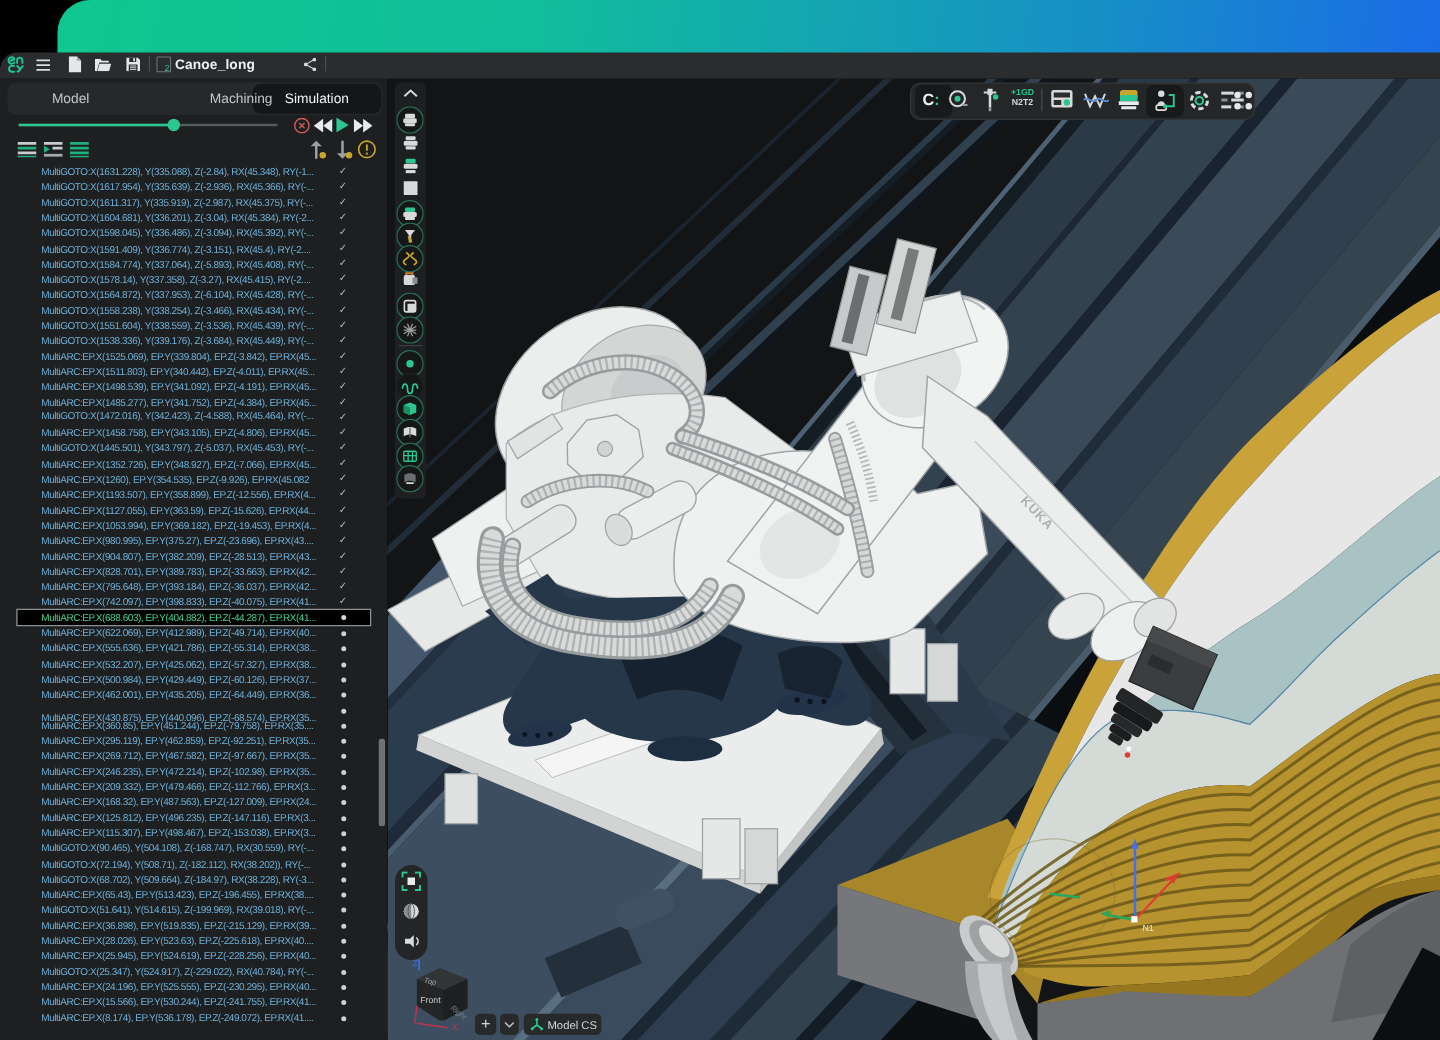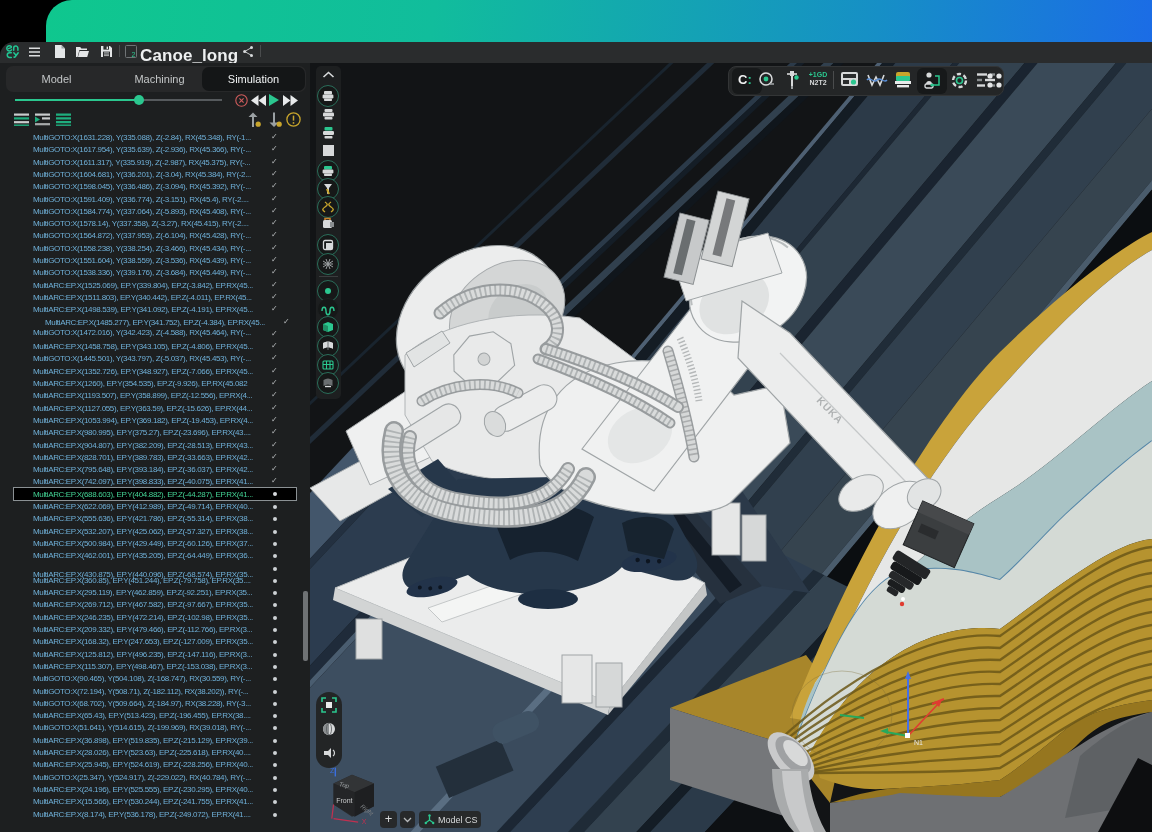--- a/index.html
+++ b/index.html
@@ -35,35 +35,35 @@
       <rect x="2.4" y="0" width="5.6" height="3.6" fill="#2a2c2d"></rect>
       <rect x="5.6" y="0.6" width="1.4" height="2.4" fill="#e4e6e7"></rect>
       <rect x="2" y="5.6" width="7" height="5.4" fill="#2a2c2d"></rect>
       <path d="M3 6.8h5M3 8.2h5M3 9.6h5" stroke="#e4e6e7" stroke-width="0.7"></path>
     </svg>
 <div class="abs" style="left:119px;top:45px;width:1px;height:12px;background:#4a4c4d"></div>
 <svg class="abs" style="left:125px;top:45px" width="12" height="13" viewBox="0 0 12 13">
       <rect x="0.5" y="0.5" width="11" height="12" rx="1" fill="none" stroke="#6f7375" stroke-width="1"></rect>
       <text x="8.5" y="11.5" font-size="7" fill="#2bc78f" text-anchor="middle" font-family="Liberation Sans">2</text>
     </svg>
-<div class="abs" style="left:140px;top:46px;width:80px;height:12px;color:#eef0f1;font-size:17px;font-weight:bold;letter-spacing:0.1px">Canoe_long</div>
+<div class="abs" style="left:140px;top:46px;width:80px;height:12px;color:#eef0f1;font-size:11px;font-weight:bold;letter-spacing:0.1px">Canoe_long</div>
 <svg class="abs" style="left:243px;top:46px" width="10" height="11" viewBox="0 0 10 11">
       <g fill="#d7d9da">
         <circle cx="8.5" cy="1.6" r="1.5"></circle>
         <circle cx="1.6" cy="5.5" r="1.5"></circle>
         <circle cx="8.5" cy="9.4" r="1.5"></circle>
       </g>
       <path d="M8.5 1.6 L1.6 5.5 L8.5 9.4" stroke="#d7d9da" stroke-width="0.9" fill="none"></path>
     </svg>
 <div class="abs" style="left:260px;top:45px;width:1px;height:12px;background:#4a4c4d"></div>
 <div class="abs" style="left:0;top:63px;width:310px;height:769px;background:#1d1f20"></div>
 <div class="abs" style="left:6px;top:66px;width:300px;height:26px;background:#272829;border-radius:7px"></div>
 <div class="abs" style="left:202px;top:67px;width:103px;height:24px;background:#141617;border-radius:7px"></div>
 <div class="abs" style="left:8px;top:73px;width:97px;height:12px;color:#c3c6c7;font-size:11px;text-align:center">Model</div>
-<div class="abs" style="left:111px;top:73px;width:97px;height:12px;color:#c3c6c7;font-size:11px;text-align:center">Machining</div>
+<div class="abs" style="left:121px;top:73px;width:97px;height:12px;color:#c3c6c7;font-size:11px;text-align:right">Machining</div>
 <div class="abs" style="left:202px;top:73px;width:103px;height:12px;color:#f2f4f5;font-size:11px;text-align:center">Simulation</div>
 <div class="abs" style="left:15px;top:99px;width:207px;height:2px;background:#565a5d"></div>
 <div class="abs" style="left:15px;top:99px;width:124px;height:2px;background:#2bc78f"></div>
 <div class="abs" style="left:134px;top:95px;width:10px;height:10px;border-radius:50%;background:#2bc78f"></div>
 <svg class="abs" style="left:235px;top:94px" width="13" height="13" viewBox="0 0 13 13">
       <circle cx="6.5" cy="6.5" r="5.7" fill="none" stroke="#d05c5c" stroke-width="1.1"></circle>
       <path d="M4.4 4.4 L8.6 8.6 M8.6 4.4 L4.4 8.6" stroke="#d05c5c" stroke-width="1.1"></path>
     </svg>
 <svg class="abs" style="left:251px;top:95px" width="15" height="11" viewBox="0 0 15 11">
       <g fill="#e8eaeb">
@@ -167,21 +167,21 @@
         <span style="position:absolute;left:271px;top:1px;color:#b9bdbf;letter-spacing:0">✓</span>
       </div>
 <div style="position:absolute;left:0;top:160.9px;width:302px;height:12px;font-size:8px;letter-spacing:-0.35px;color:#6fb0d8;white-space:nowrap">
         <span style="position:absolute;left:33px;top:2px">MultiARC:EP.X(1511.803), EP.Y(340.442), EP.Z(-4.011), EP.RX(45...</span>
         <span style="position:absolute;left:271px;top:1px;color:#b9bdbf;letter-spacing:0">✓</span>
       </div>
 <div style="position:absolute;left:0;top:173.2px;width:302px;height:12px;font-size:8px;letter-spacing:-0.35px;color:#6fb0d8;white-space:nowrap">
         <span style="position:absolute;left:33px;top:2px">MultiARC:EP.X(1498.539), EP.Y(341.092), EP.Z(-4.191), EP.RX(45...</span>
         <span style="position:absolute;left:271px;top:1px;color:#b9bdbf;letter-spacing:0">✓</span>
       </div>
-<div style="position:absolute;left:12px;top:185.5px;width:302px;height:12px;font-size:8px;letter-spacing:-0.35px;color:#6fb0d8;white-space:nowrap">
+<div style="position:absolute;left:0;top:185.5px;width:302px;height:12px;font-size:8px;letter-spacing:-0.35px;color:#6fb0d8;white-space:nowrap">
         <span style="position:absolute;left:33px;top:2px">MultiARC:EP.X(1485.277), EP.Y(341.752), EP.Z(-4.384), EP.RX(45...</span>
         <span style="position:absolute;left:271px;top:1px;color:#b9bdbf;letter-spacing:0">✓</span>
       </div>
 <div style="position:absolute;left:0;top:197.8px;width:302px;height:12px;font-size:8px;letter-spacing:-0.35px;color:#6fb0d8;white-space:nowrap">
         <span style="position:absolute;left:33px;top:0">MultiGOTO:X(1472.016), Y(342.423), Z(-4.588), RX(45.464), RY(-...</span>
         <span style="position:absolute;left:271px;top:1px;color:#b9bdbf;letter-spacing:0">✓</span>
       </div>
 <div style="position:absolute;left:0;top:210.1px;width:302px;height:12px;font-size:8px;letter-spacing:-0.35px;color:#6fb0d8;white-space:nowrap">
         <span style="position:absolute;left:33px;top:2px">MultiARC:EP.X(1458.758), EP.Y(343.105), EP.Z(-4.806), EP.RX(45...</span>
         <span style="position:absolute;left:271px;top:1px;color:#b9bdbf;letter-spacing:0">✓</span>
@@ -272,21 +272,21 @@
       </div>
 <div style="position:absolute;left:0;top:480.7px;width:302px;height:12px;font-size:8px;letter-spacing:-0.35px;color:#6fb0d8;white-space:nowrap">
         <span style="position:absolute;left:33px;top:2px">MultiARC:EP.X(246.235), EP.Y(472.214), EP.Z(-102.98), EP.RX(35...</span>
         <span style="position:absolute;left:273px;top:5px;width:4px;height:4px;border-radius:50%;background:#cdd1d4"></span>
       </div>
 <div style="position:absolute;left:0;top:493.0px;width:302px;height:12px;font-size:8px;letter-spacing:-0.35px;color:#6fb0d8;white-space:nowrap">
         <span style="position:absolute;left:33px;top:2px">MultiARC:EP.X(209.332), EP.Y(479.466), EP.Z(-112.766), EP.RX(3...</span>
         <span style="position:absolute;left:273px;top:5px;width:4px;height:4px;border-radius:50%;background:#cdd1d4"></span>
       </div>
 <div style="position:absolute;left:0;top:505.3px;width:302px;height:12px;font-size:8px;letter-spacing:-0.35px;color:#6fb0d8;white-space:nowrap">
-        <span style="position:absolute;left:33px;top:2px">MultiARC:EP.X(168.32), EP.Y(247.653), EP.Z(-127.009), EP.RX(35...</span>
+        <span style="position:absolute;left:33px;top:2px">MultiARC:EP.X(168.32), EP.Y(487.563), EP.Z(-127.009), EP.RX(24...</span>
         <span style="position:absolute;left:273px;top:5px;width:4px;height:4px;border-radius:50%;background:#cdd1d4"></span>
       </div>
 <div style="position:absolute;left:0;top:517.6px;width:302px;height:12px;font-size:8px;letter-spacing:-0.35px;color:#6fb0d8;white-space:nowrap">
         <span style="position:absolute;left:33px;top:2px">MultiARC:EP.X(125.812), EP.Y(496.235), EP.Z(-147.116), EP.RX(3...</span>
         <span style="position:absolute;left:273px;top:5px;width:4px;height:4px;border-radius:50%;background:#cdd1d4"></span>
       </div>
 <div style="position:absolute;left:0;top:529.9px;width:302px;height:12px;font-size:8px;letter-spacing:-0.35px;color:#6fb0d8;white-space:nowrap">
         <span style="position:absolute;left:33px;top:2px">MultiARC:EP.X(115.307), EP.Y(498.467), EP.Z(-153.038), EP.RX(3...</span>
         <span style="position:absolute;left:273px;top:5px;width:4px;height:4px;border-radius:50%;background:#cdd1d4"></span>
       </div>

